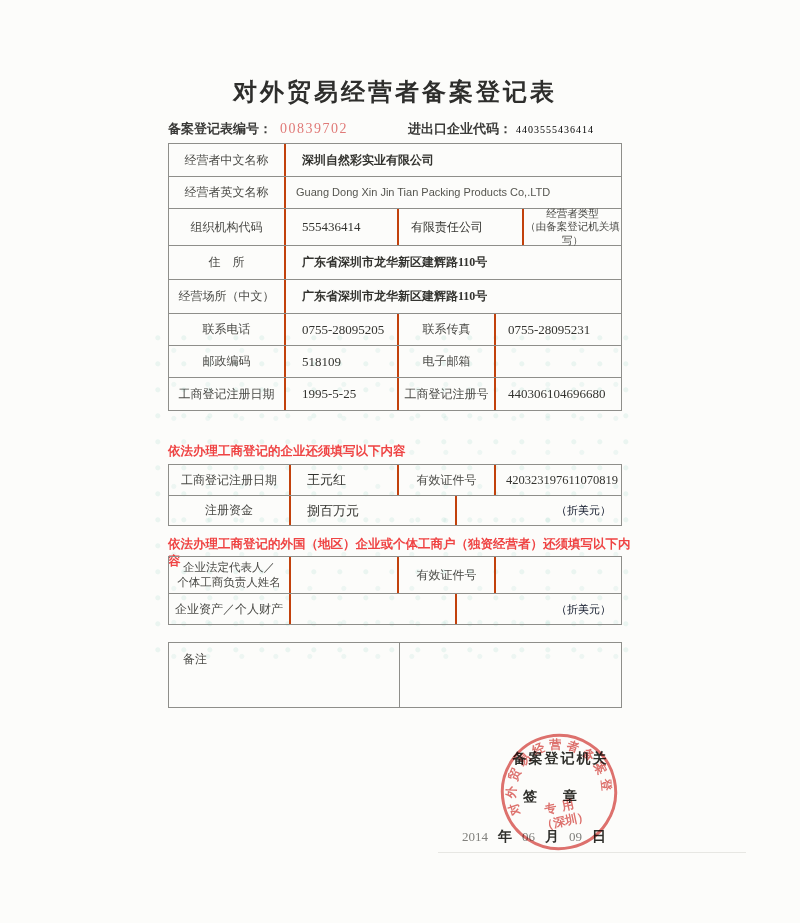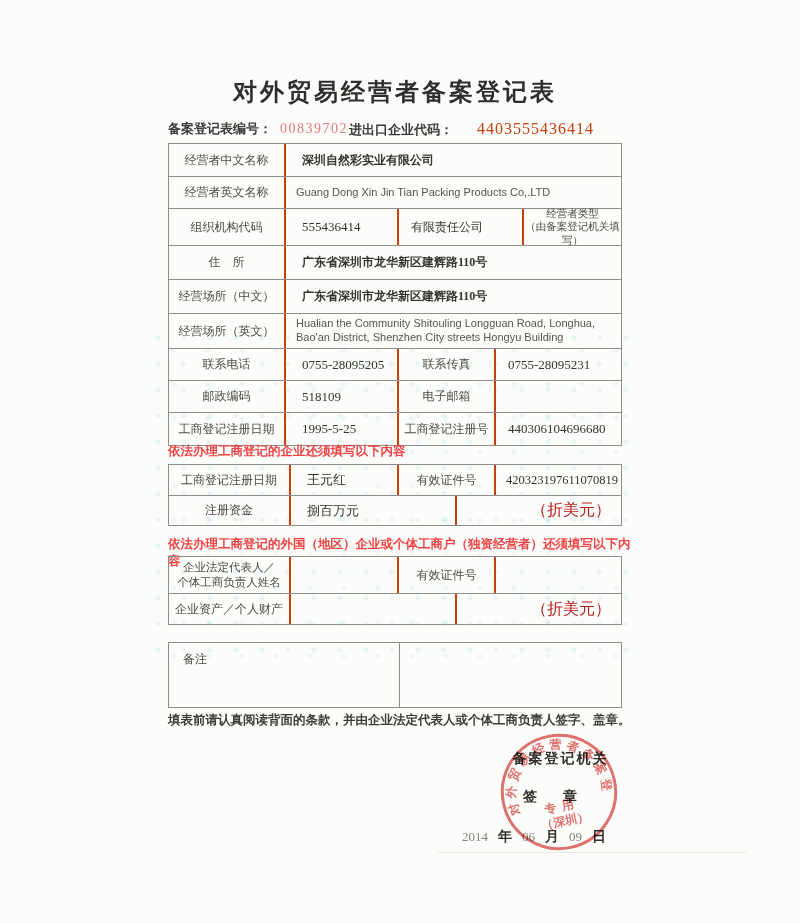--- a/index.html
+++ b/index.html
@@ -27,38 +27,38 @@
   .title{
     position:absolute;left:0;top:76px;width:790px;
     text-align:center;font-size:24px;font-weight:bold;color:#2e2e2c;
     letter-spacing:3px;
   }
   .meta{position:absolute;top:120px;left:168px;width:454px;height:20px;font-size:13px;}
   .meta-left{position:absolute;left:0;top:0;}
   .meta-label{font-weight:bold;color:#3a3a38;}
   .form-no{color:#e07a78;font-family:"Liberation Serif","DejaVu Serif",serif;font-size:14px;letter-spacing:1.5px;margin-left:8px;}
   .meta-right{position:absolute;right:28px;top:0;}
-  .code-val{color:#c2410c;font-family:"Liberation Serif","DejaVu Serif",serif;font-size:16px;letter-spacing:1px;margin-left:24px;}
+  .code-val{color:#000000;font-family:"Liberation Serif","DejaVu Serif",serif;font-size:10px;letter-spacing:1px;margin-left:4px;}
 
   .tbl{position:absolute;left:168px;width:452px;border:1px solid #8e8e8a;background:rgba(255,255,255,.0);}
   .trow{display:flex;border-bottom:1px solid #8e8e8a;}
   .trow:last-child{border-bottom:none;}
   .cell{border-right:2px solid #c2410c;display:flex;align-items:center;box-sizing:border-box;}
   .cell:last-child{border-right:none;}
   .lab{justify-content:center;text-align:center;font-size:12px;color:#4a4a46;white-space:pre-line;}
   .val{padding-left:16px;font-family:"Liberation Serif","DejaVu Serif",serif;font-size:13px;color:#33332f;white-space:pre-line;}
   .val-cjk-bold{font-weight:bold;font-size:12px;}
   .val-en{font-family:"Liberation Sans","DejaVu Sans",sans-serif;font-size:11px;color:#55554f;padding-left:10px;line-height:1.25;}
   .small-lab{font-size:10.5px;line-height:1.3;}
   .w-a{width:117px;}
   .w-b{width:113px;}
   .w-c{width:97px;}
   .w-d{flex:1;}
   .w-wide{flex:1;}
-  .usd{justify-content:flex-end;padding-right:10px;font-size:16px;color:#b91c1c;}
+  .usd{justify-content:flex-end;padding-right:10px;font-size:11px;color:#0f172a;}
 
   .sec-head{position:absolute;left:168px;font-size:12.5px;font-weight:bold;color:#ef4444;}
 
   .remark-box{position:absolute;left:168px;top:642px;width:452px;height:64px;border:1px solid #8e8e8a;}
   .remark-div{position:absolute;left:230px;top:0;width:1px;height:100%;background:#8e8e8a;}
   .remark-label{position:absolute;left:14px;top:8px;font-size:12px;color:#4a4a46;}
 
   .foot-note{position:absolute;left:168px;top:712px;width:470px;font-size:12.5px;font-weight:bold;color:#3b3b37;}
 
   .authority{position:absolute;left:488px;top:750px;width:145px;text-align:center;font-size:14px;font-weight:bold;color:#2f2f2b;letter-spacing:2px;}
@@ -109,25 +109,20 @@
 （由备案登记机关填写）</div>
     </div>
     <div class="trow" style="height:33px;">
       <div class="cell lab w-a">住　所</div>
       <div class="cell val val-cjk-bold w-wide">广东省深圳市龙华新区建辉路110号</div>
     </div>
     <div class="trow" style="height:33px;">
       <div class="cell lab w-a">经营场所（中文）</div>
       <div class="cell val val-cjk-bold w-wide">广东省深圳市龙华新区建辉路110号</div>
     </div>
-    <div class="trow" style="height:34px;">
-      <div class="cell lab w-a">经营场所（英文）</div>
-      <div class="cell val val-en w-wide">Hualian the Community Shitouling Longguan Road, Longhua,
-Bao'an District, Shenzhen City streets Hongyu Building</div>
-    </div>
     <div class="trow" style="height:31px;">
       <div class="cell lab w-a">联系电话</div>
       <div class="cell val w-b">0755-28095205</div>
       <div class="cell lab w-c">联系传真</div>
       <div class="cell val w-d" style="padding-left:12px;">0755-28095231</div>
     </div>
     <div class="trow" style="height:31px;">
       <div class="cell lab w-a">邮政编码</div>
       <div class="cell val w-b">518109</div>
       <div class="cell lab w-c">电子邮箱</div>
@@ -170,21 +165,20 @@
       <div class="cell val" style="width:166px;"></div>
       <div class="cell lab usd w-d">（折美元）</div>
     </div>
   </div>
 
   <div class="remark-box">
     <div class="remark-label">备注</div>
     <div class="remark-div"></div>
   </div>
 
-  <div class="foot-note">填表前请认真阅读背面的条款，并由企业法定代表人或个体工商负责人签字、盖章。</div>
 
   <div class="authority">备案登记机关</div>
   <div class="sign">签　章</div>
 
   <div class="date-line">
     <span class="date-num">2014</span><span class="date-unit">年</span><span class="date-num">06</span><span class="date-unit">月</span><span class="date-num">09</span><span class="date-unit">日</span>
   </div>
   <div class="scan-line"></div>
 
   <svg class="stamp" viewBox="0 0 140 140">

